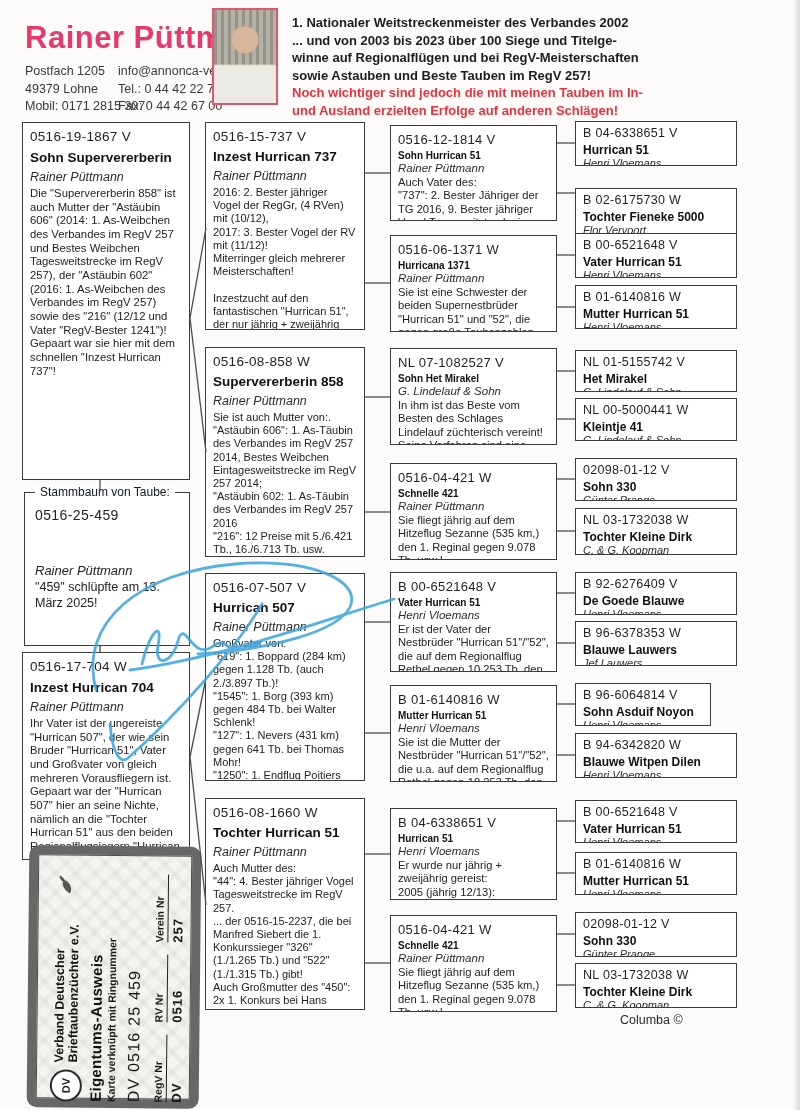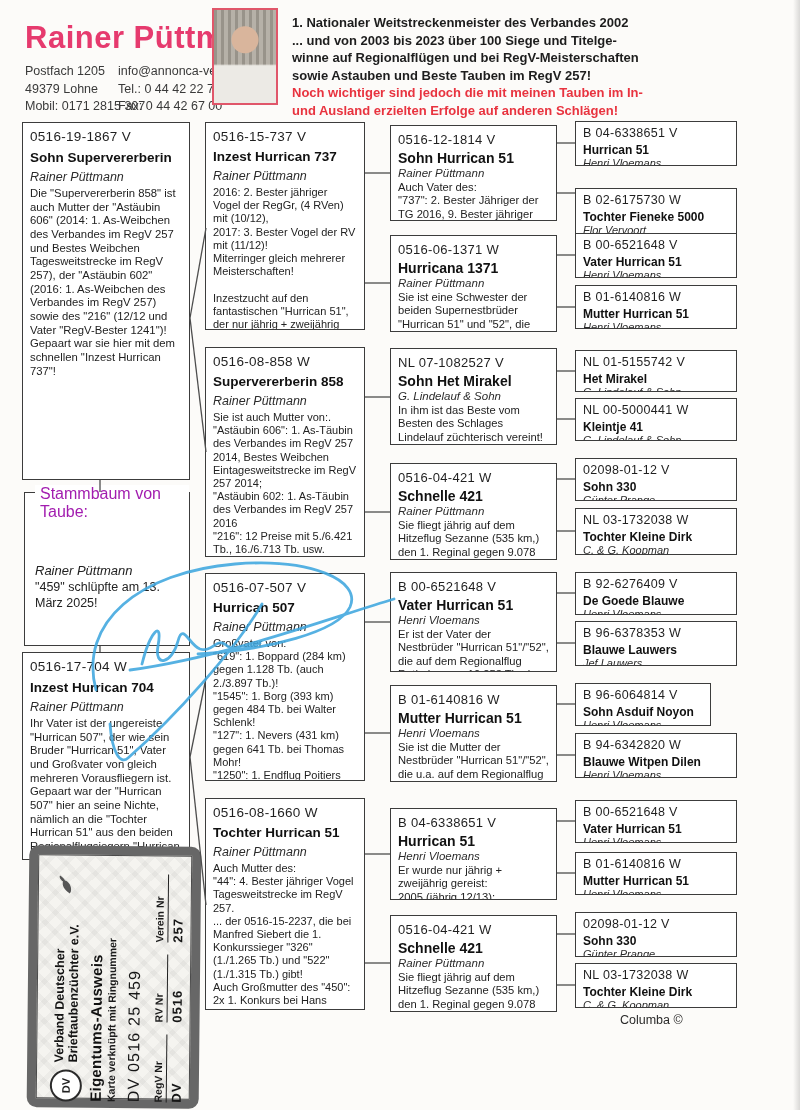--- a/index.html
+++ b/index.html
@@ -23,32 +23,32 @@
   
   .pbox{position:absolute;background:#fff;border:1.6px solid #3c3c3c;box-sizing:border-box;
         padding:6px 7px 18px 7px;overflow:hidden;}
   .ring{font-size:13.5px;letter-spacing:.3px;color:#1f1f1f;margin-bottom:6px;}
   .pname{font-size:13.5px;font-weight:bold;color:#111;margin-bottom:5px;}
   .breeder{font-size:12.5px;font-style:italic;color:#2b2b2b;margin-bottom:3px;}
   .desc{font-size:11.3px;line-height:1.21;white-space:pre-line;color:#222;}
   .md .ring{margin-bottom:5px;}
   .md .desc{font-size:11px;line-height:1.2;}
   .sm .ring{font-size:13px;margin-bottom:3px;}
-  .sm .pname{font-size:14px;margin-bottom:1px;}
+  .sm .pname{font-size:10px;margin-bottom:1px;}
   .sm .breeder{font-size:11.5px;margin-bottom:2px;}
   .sm .desc{font-size:11.2px;line-height:1.2;}
   .xs{padding:4px 7px;}
   .xs .ring{font-size:12.5px;margin-bottom:3px;}
   .xs .pname{font-size:12px;margin-bottom:0;}
   .xs .breeder{font-size:11px;margin-bottom:0;}
   
   .subject{position:absolute;left:24px;top:492px;width:166px;height:154px;border:1.5px solid #3c3c3c;
         background:#fff;box-sizing:border-box;padding:14px 10px 6px 10px;}
   .subject .legend{position:absolute;top:-8px;left:10px;background:#fff;padding:0 5px;
-        font-size:16px;color:#a21caf;}
+        font-size:12px;color:#0f172a;}
   .subject .sring{font-size:14px;letter-spacing:.4px;margin-bottom:40px;}
   .subject .sbreeder{font-size:13px;font-style:italic;margin-bottom:2px;}
   .subject .snote{font-size:12.5px;line-height:1.25;}
   
   .card-frame{position:absolute;left:28px;top:846px;width:172px;height:262px;background:#676767;
         border-radius:10px;transform:rotate(.6deg);}
   .card-white{position:absolute;left:9px;top:9px;right:9px;bottom:9px;background:#f5f4f0;
         border:1px solid #4a4a4a;
         background-image:repeating-linear-gradient(45deg,rgba(90,90,90,.06) 0 5px,transparent 5px 14px),
                          repeating-linear-gradient(-45deg,rgba(90,90,90,.05) 0 5px,transparent 5px 14px);}

